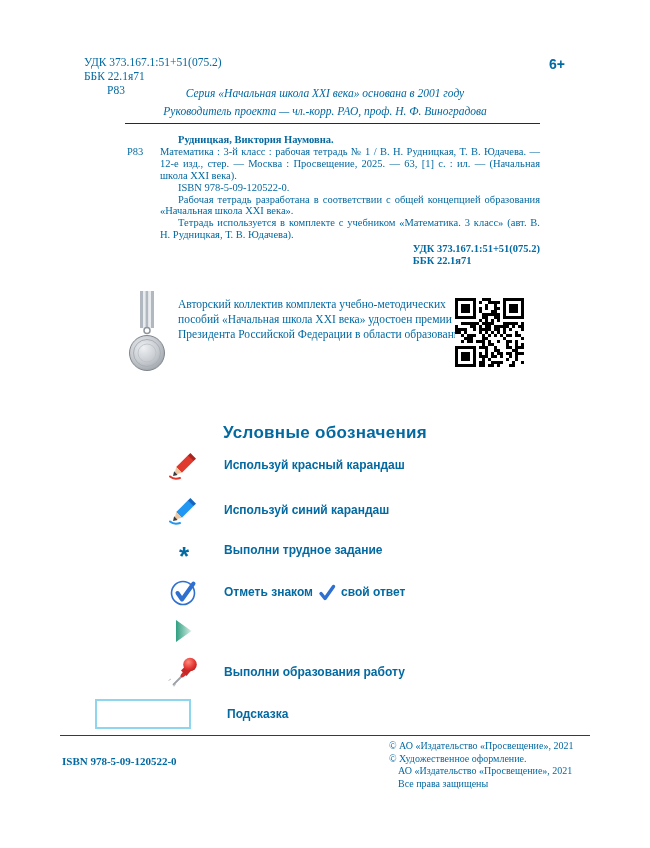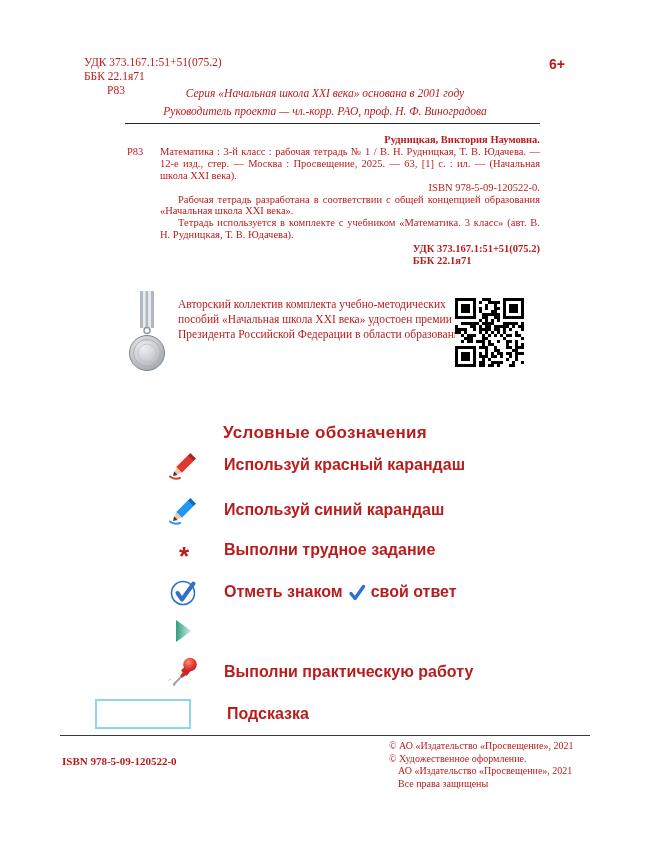--- a/index.html
+++ b/index.html
@@ -1,53 +1,53 @@
 <!DOCTYPE html>
 <html><head>
 <meta charset="utf-8">
 <title>Document</title>
 <style>
   html,body{margin:0;padding:0;background:#fff;}
-  .page{position:relative;width:590px;height:848px;background:#fff;color:#b91c1c;overflow:hidden;
+  .page{position:relative;width:590px;height:848px;background:#fff;color:#0369a1;overflow:hidden;
         font-family:"Liberation Serif", serif;}
 
   
   .udk-block{position:absolute;left:84px;top:55px;font-size:11.5px;line-height:14px;}
   .udk-block .code-r83{margin-left:23px;}
   .age-badge{position:absolute;left:549px;top:56px;font-family:"Liberation Sans",sans-serif;
              font-weight:bold;font-size:14px;}
 
   .series-line{position:absolute;left:0;top:87px;width:650px;text-align:center;
                font-style:italic;font-size:11.5px;}
   .lead-line{position:absolute;left:0;top:105px;width:650px;text-align:center;
              font-style:italic;font-size:11.5px;}
   .rule-top{position:absolute;left:125px;top:123px;width:415px;height:1px;background:#2a2a2a;}
 
   
   .biblio{position:absolute;left:127px;top:134px;width:413px;font-size:10.5px;line-height:11.9px;}
   .biblio .code{position:absolute;left:0;top:12px;}
   .biblio .content{margin-left:33px;}
   .biblio p{margin:0;}
   .b{font-weight:bold;}
-  .ind{text-indent:18px;text-align:right;}
+  .ind{text-indent:18px;}
   .just{text-align:justify;}
   .codes-right{text-align:right;margin-top:2px;}
   .codes-right .inner{display:inline-block;text-align:left;font-weight:bold;}
 
   
   .medal{position:absolute;left:126px;top:291px;}
   .award-text{position:absolute;left:178px;top:297px;width:288px;font-size:11.5px;line-height:15px;}
   #qr-code{position:absolute;left:455px;top:298px;}
 
   
   .legend-title{position:absolute;left:0;top:423px;width:650px;margin:0;text-align:center;
                 font-family:"Liberation Sans",sans-serif;font-weight:bold;font-size:17px;letter-spacing:.3px;}
   .lrow{position:absolute;left:148px;height:36px;display:flex;align-items:center;}
   .licon{width:72px;display:flex;justify-content:center;align-items:center;}
-  .llabel{font-family:"Liberation Sans",sans-serif;font-weight:bold;font-size:16px;
+  .llabel{font-family:"Liberation Sans",sans-serif;font-weight:bold;font-size:12px;
           padding-left:4px;white-space:nowrap;display:inline-flex;align-items:center;}
   .llabel .gap{margin:0 5px;display:inline-flex;}
   .asterisk{font-family:"Liberation Sans",sans-serif;font-weight:bold;font-size:26px;line-height:1;
             transform:translateY(6px);}
   .hintbox{width:92px;height:26px;border:2px solid #8ed5ee;background:#fff;}
   .hint-label{margin-left:32px;}
 
   
   .rule-bottom{position:absolute;left:60px;top:735px;width:530px;height:1px;background:#3a3a3a;}
   .footer-isbn{position:absolute;left:62px;top:743px;font-weight:bold;font-size:11px;margin-top:12px;}
@@ -463,21 +463,21 @@
             <stop offset="100%" stop-color="#b71c1c"></stop>
           </radialGradient>
         </defs>
         <path d="M6.5,29.5 L17,19" stroke="#9aa0a6" stroke-width="1.8" stroke-linecap="round"></path>
         <path d="M4,24 l-2.5,1.5 M8.5,29 l-1.5,2.5" stroke="#b9bfc5" stroke-width="1"></path>
         <ellipse cx="17.5" cy="18.5" rx="5" ry="2.2" fill="#d32f2f" transform="rotate(-45 17.5 18.5)"></ellipse>
         <polygon points="14,15.5 19.5,21 25.5,14 20.5,9" fill="#c62828"></polygon>
         <circle cx="23" cy="9.5" r="6.8" fill="url(#pinG)"></circle>
       </svg>
     </div>
-    <div class="llabel">Выполни практическую работу</div>
+    <div class="llabel">Выполни образования работу</div>
   </div>
 
   <div class="lrow" style="top:696px;left:95px">
     <div class="hintbox"></div>
     <div class="llabel hint-label">Подсказка</div>
   </div>
 
   <div class="rule-bottom"></div>
   <div class="footer-isbn">ISBN 978-5-09-120522-0</div>
   <div class="copyright">

